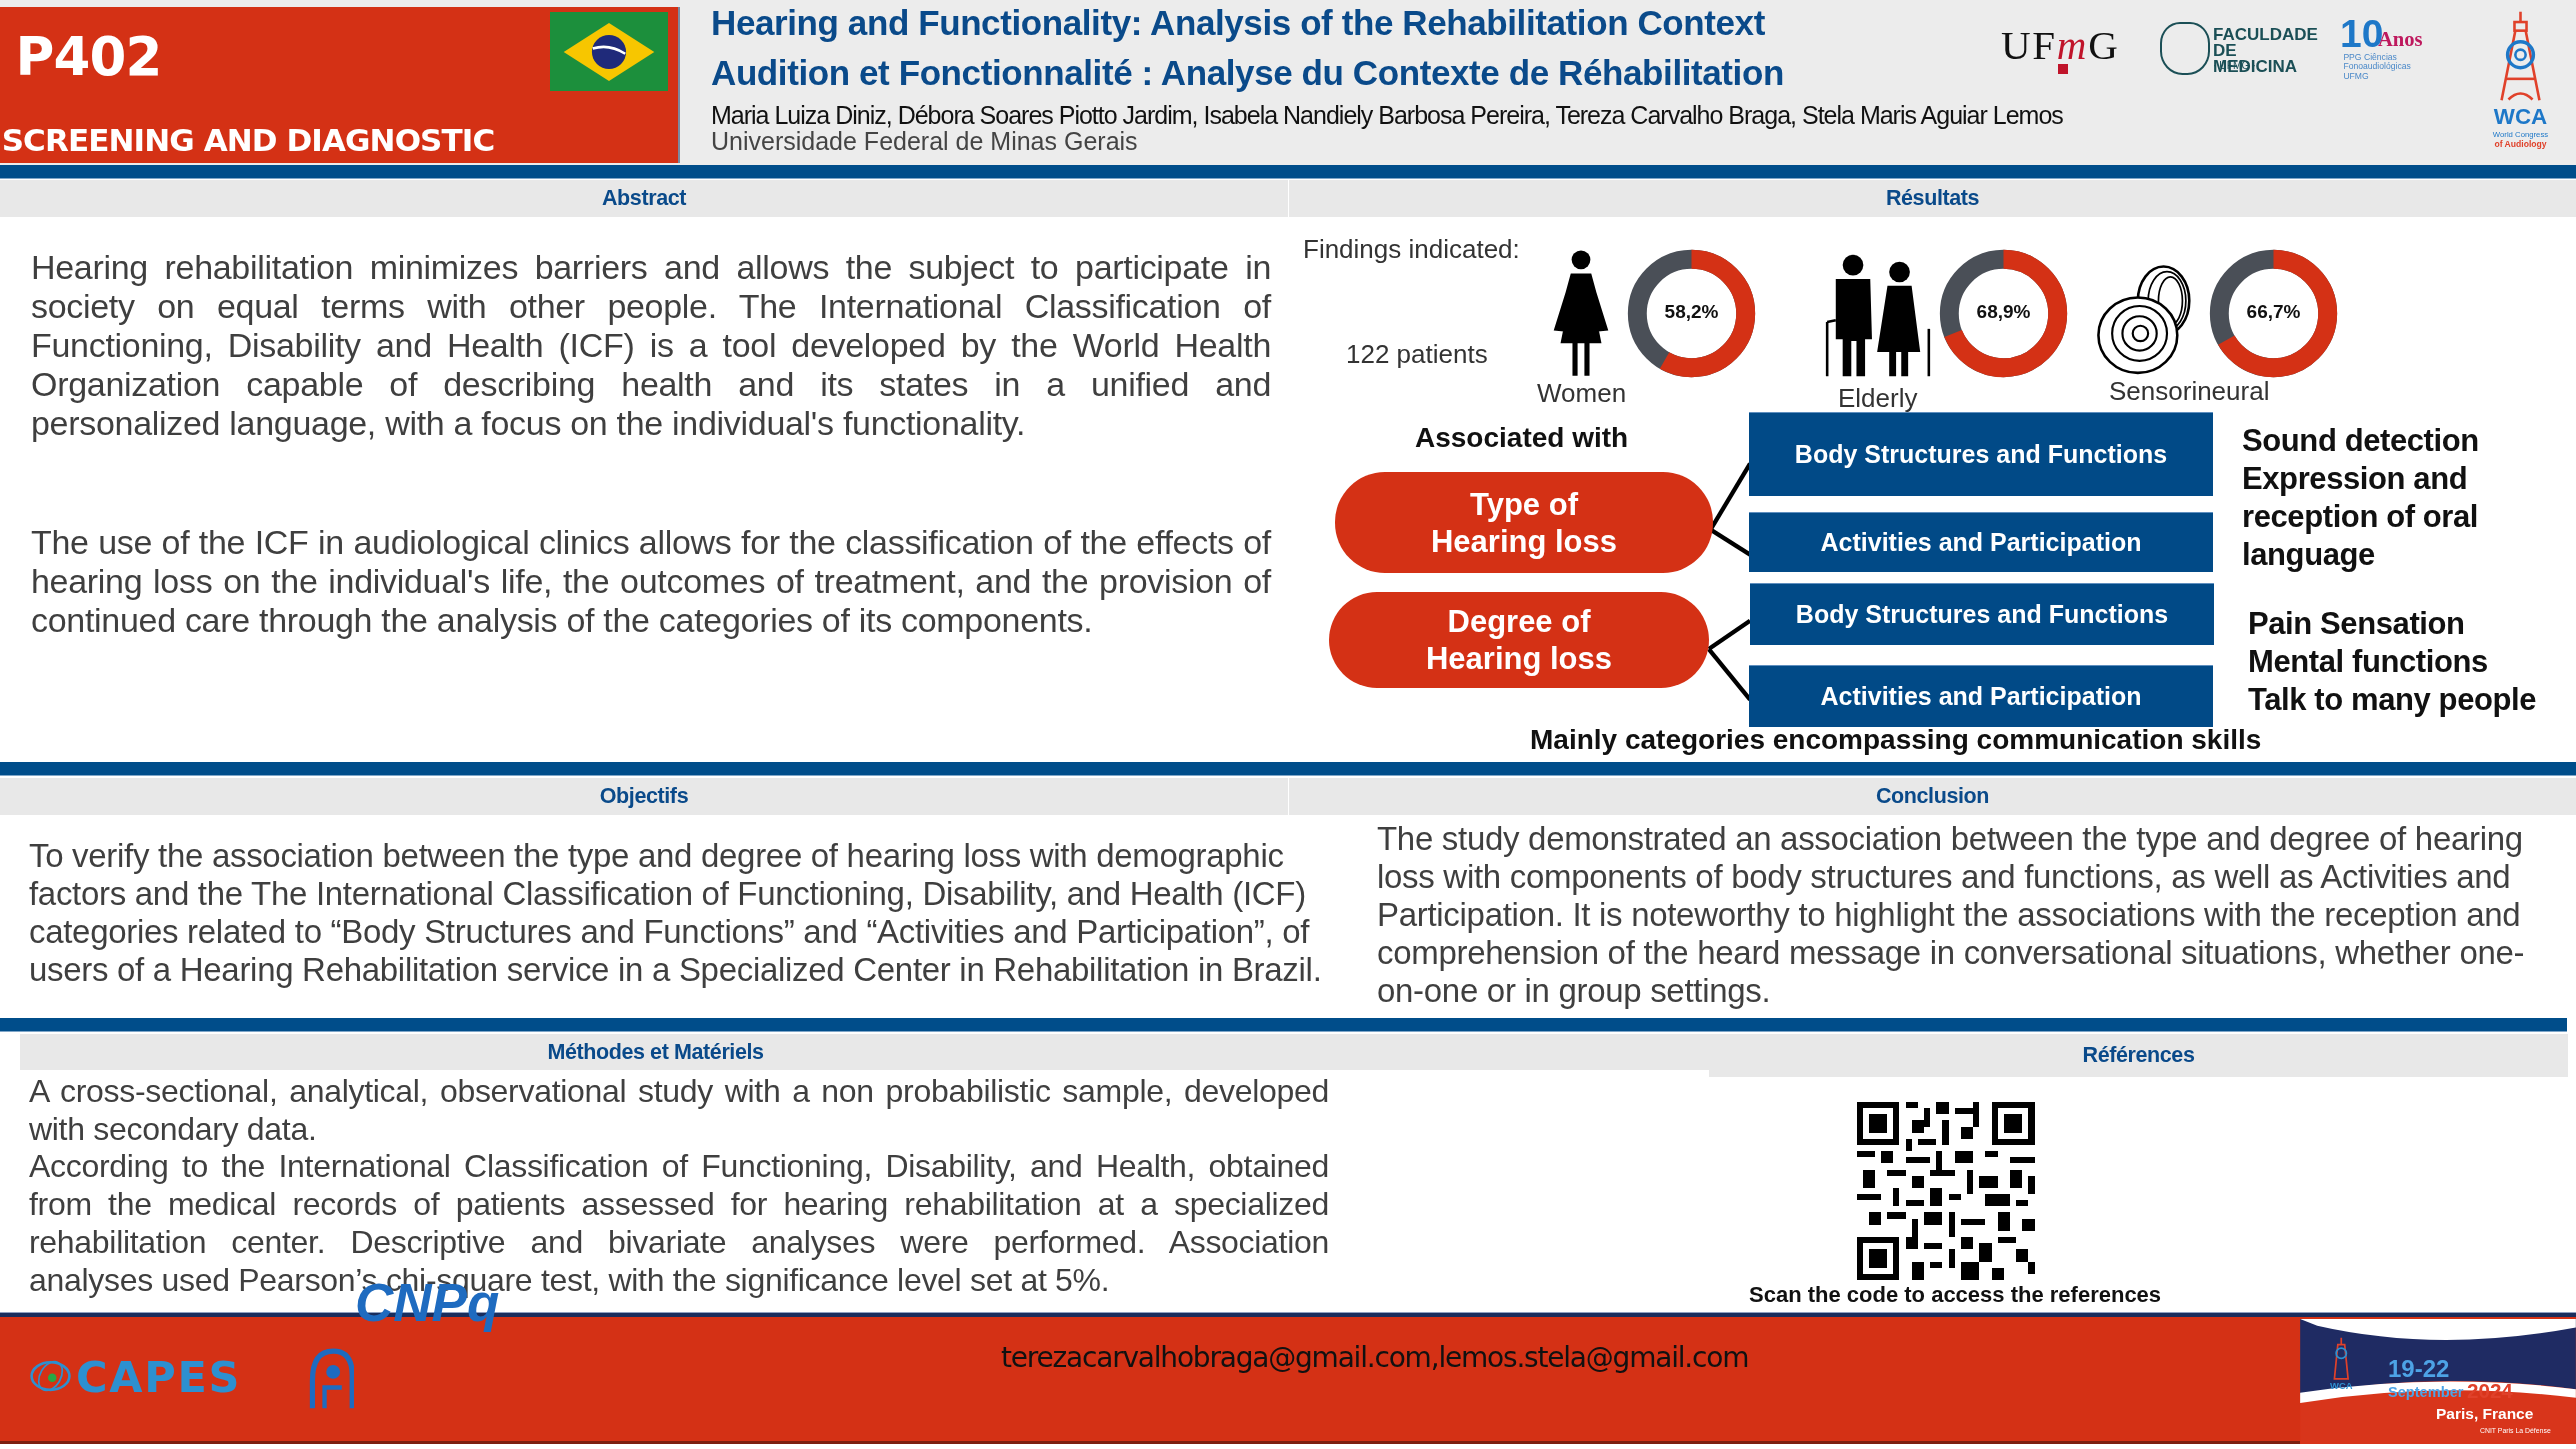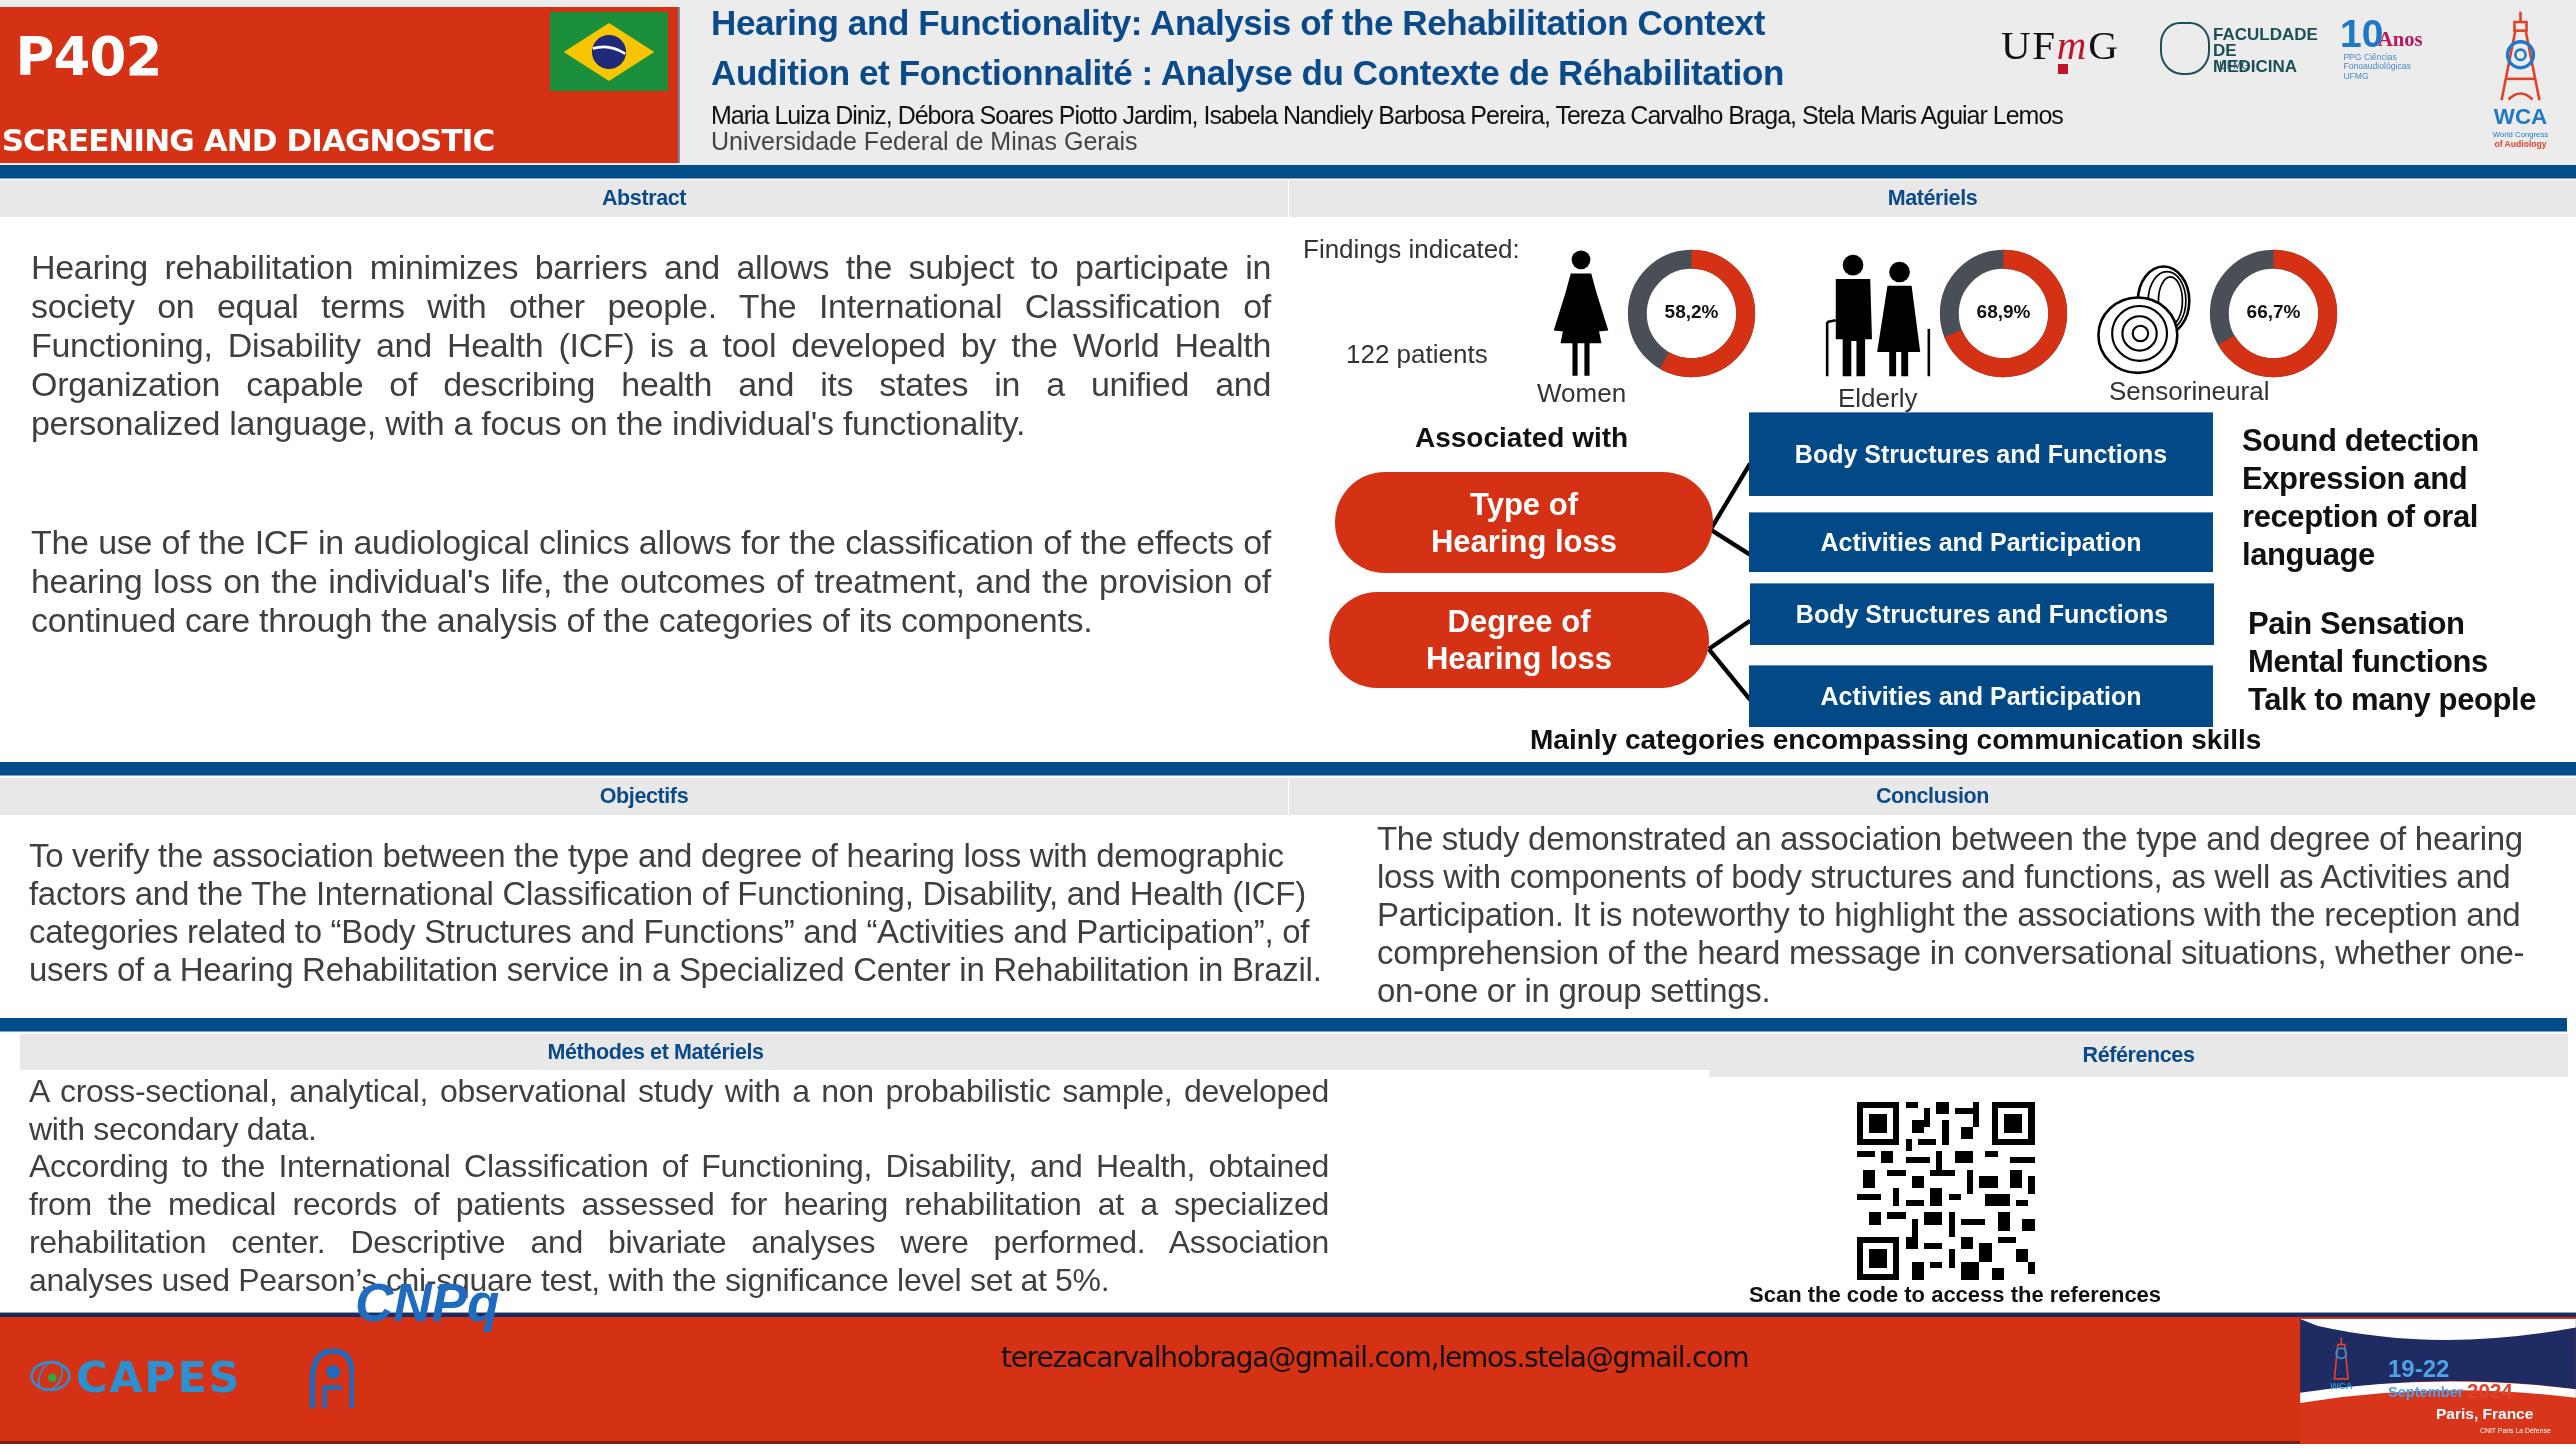--- a/index.html
+++ b/index.html
@@ -111,21 +111,21 @@
     <circle cx="40" cy="52" r="6" fill="none" stroke="#1e78c8" stroke-width="3"></circle>
     <path d="M26 104 Q40 90 54 104" stroke="#e0412a" stroke-width="3" fill="none"></path>
     <text x="40" y="133" text-anchor="middle" font-family="Liberation Sans, sans-serif" font-weight="bold" font-size="26" fill="#1e78c8">WCA</text>
     <text x="40" y="147" text-anchor="middle" font-family="Liberation Sans, sans-serif" font-size="9" fill="#1e78c8">World Congress</text>
     <text x="40" y="159" text-anchor="middle" font-family="Liberation Sans, sans-serif" font-weight="bold" font-size="10" fill="#e0412a">of Audiology</text>
   </svg>
 </div>
 
 <div class="abs bluebar" style="left:0; top:165px; width:2576px;"></div>
 <div class="abs sec-head" style="left:0; top:180px; width:1288px;">Abstract</div>
-<div class="abs sec-head" style="left:1289px; top:180px; width:1287px;">Matériels</div>
+<div class="abs sec-head" style="left:1289px; top:180px; width:1287px;">Résultats</div>
 
 <div class="abs body-text justify" style="left:31px; top:248px; width:1240px;">Hearing rehabilitation minimizes barriers and allows the subject to participate in society on equal terms with other people. The International Classification of Functioning, Disability and Health (ICF) is a tool developed by the World Health Organization capable of describing health and its states in a unified and personalized language, with a focus on the individual's functionality.</div>
 <div class="abs body-text justify" style="left:31px; top:523px; width:1240px;">The use of the ICF in audiological clinics allows for the classification of the effects of hearing loss on the individual's life, the outcomes of treatment, and the provision of continued care through the analysis of the categories of its components.</div>
 
 <div class="abs findings">Findings indicated:</div>
 <div class="abs patients">122 patients</div>
 
 <div class="abs" style="left:1552px; top:249px; width:58px; height:129px;">
   <svg width="58" height="129" viewBox="0 0 68 150">
     <circle cx="34" cy="12" r="11" fill="#000"></circle>

